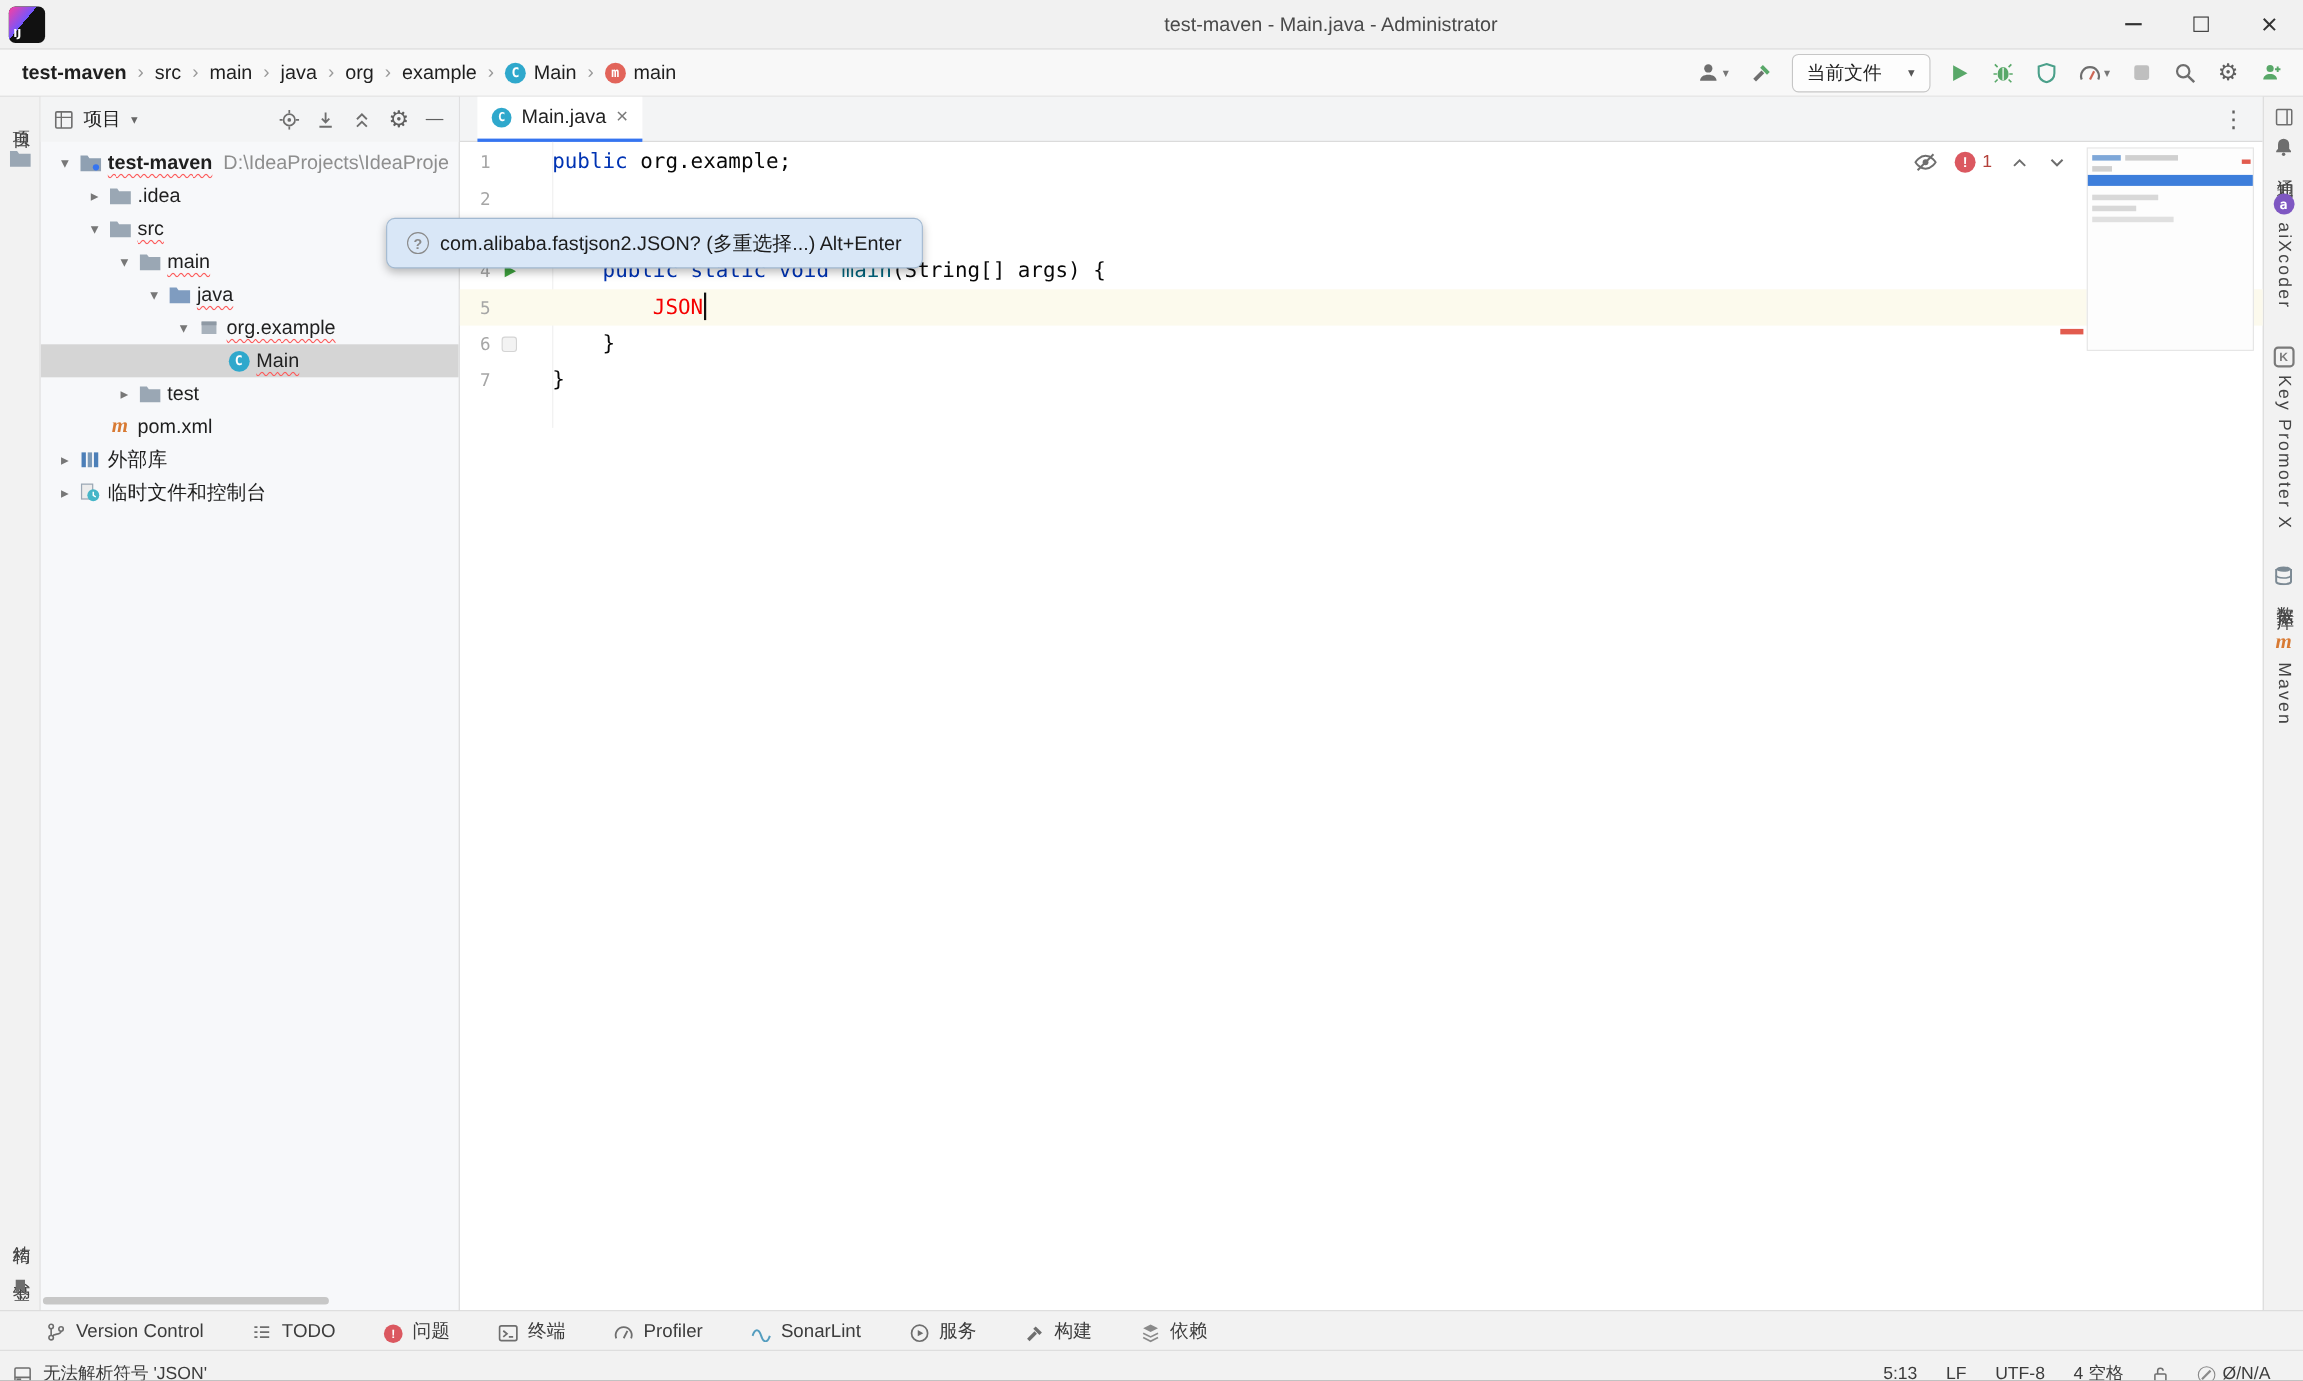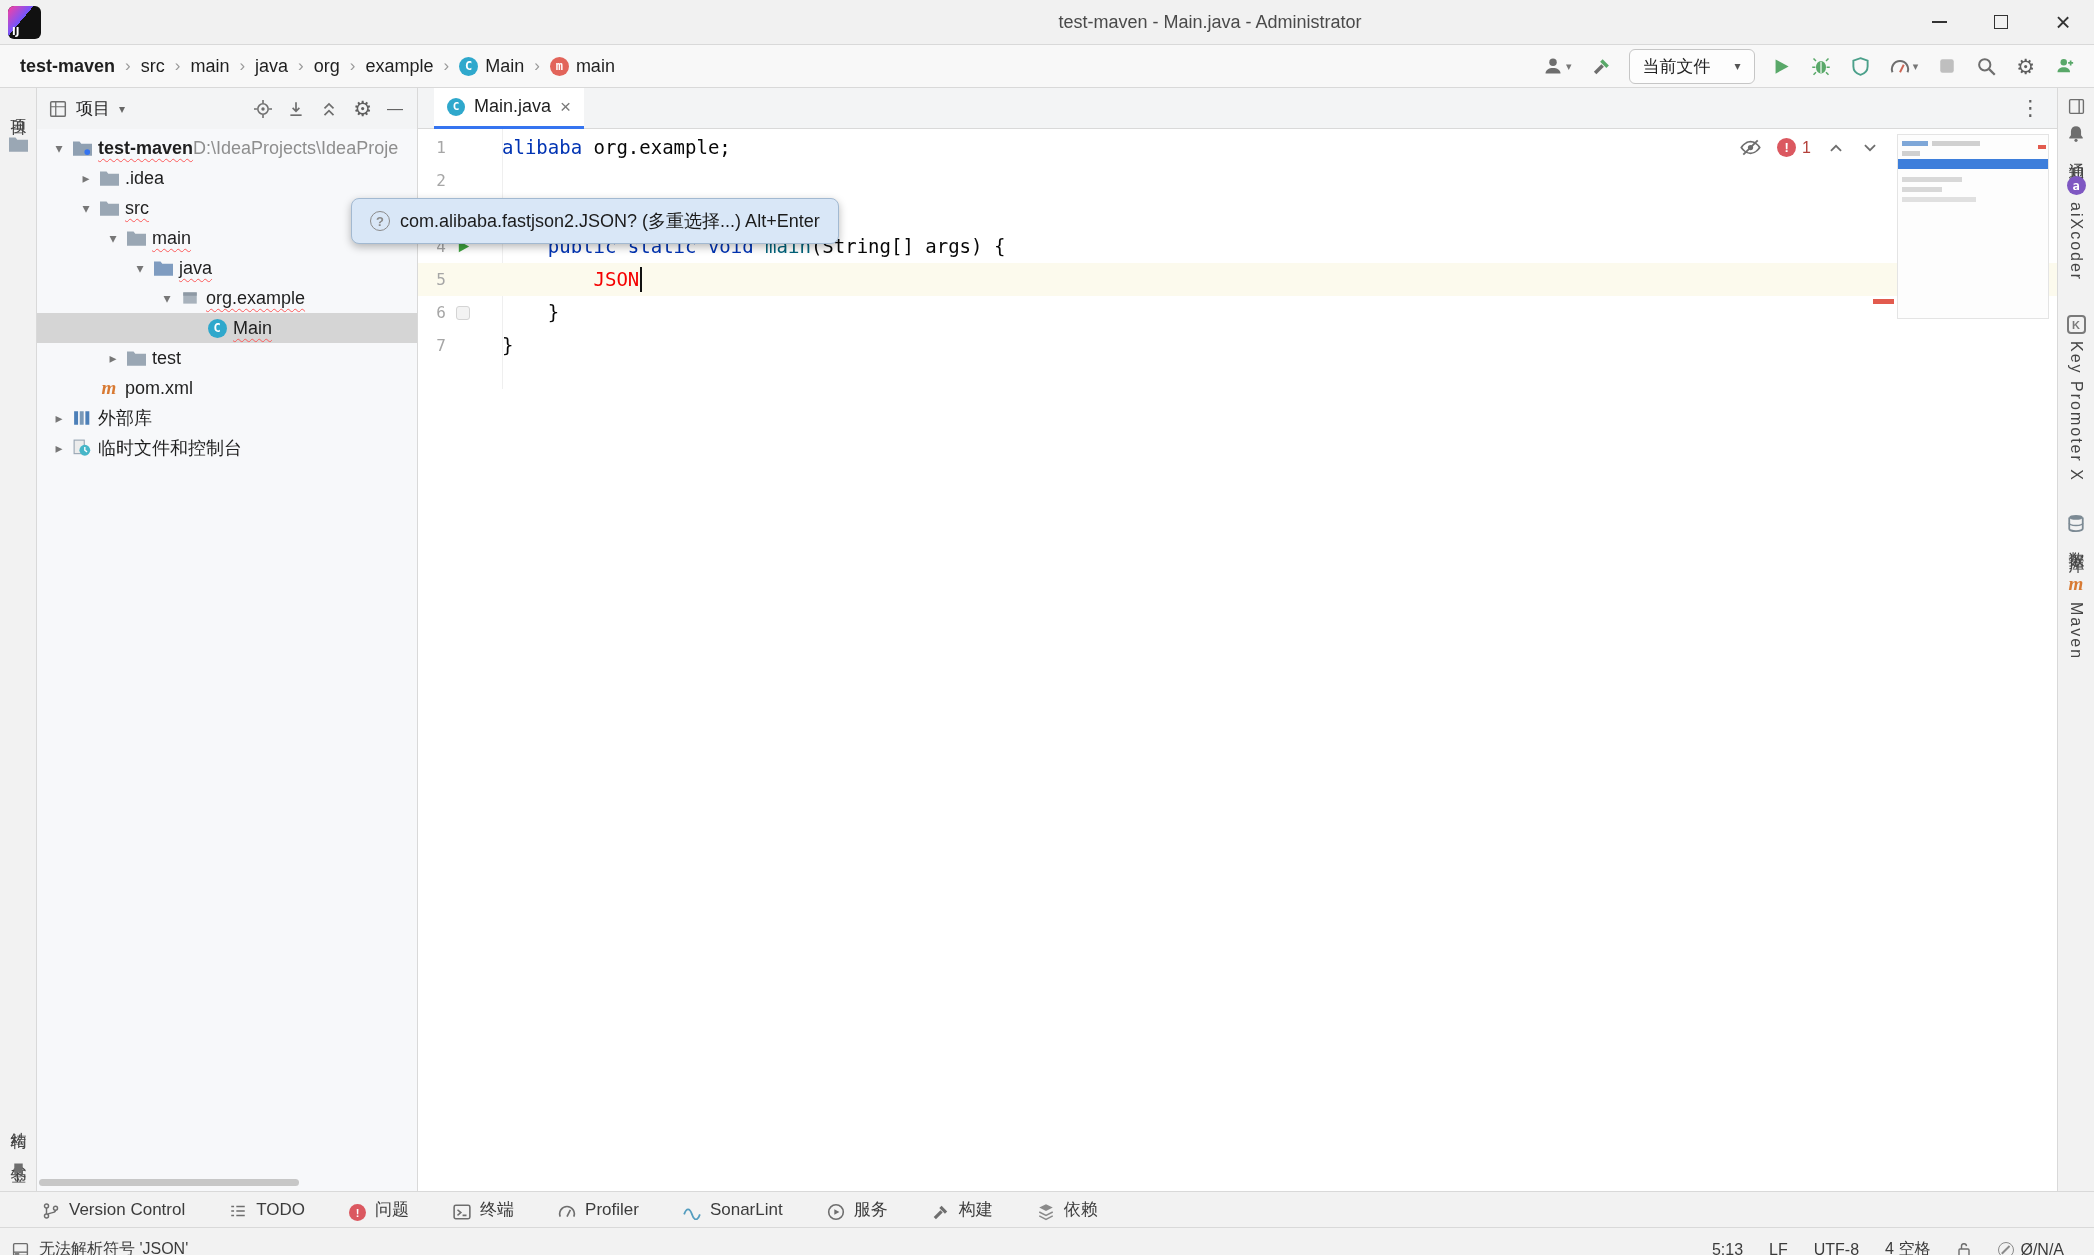--- a/index.html
+++ b/index.html
@@ -62,21 +62,21 @@
   .phead-tools .glyph-minus{font-size:16px;color:#5f5f5f}
   .tree{flex:1;padding-top:4px;font-size:18px;overflow:hidden}
   .row{height:30px;display:flex;align-items:center;white-space:nowrap;overflow:hidden}
   .row.sel{background:#d5d5d5}
   .chev{width:24px;text-align:center;color:#777;font-size:14px;flex:none}
   .ticon{width:22px;flex:none;display:flex;justify-content:center;align-items:center}
   .tlabel{margin-left:5px}
   .tlabel.bold{font-weight:bold}
   .err{text-decoration:underline;text-decoration-style:wavy;text-decoration-color:#fc5b5b;
        text-decoration-thickness:1px;text-underline-offset:4px}
-  .suffix{color:#8e8e8e;overflow:hidden}
+  .suffix{color:#8e8e8e;margin-left:10px;overflow:hidden}
   .l0{padding-left:10px}.l1{padding-left:37px}.l2{padding-left:64px}
   .l3{padding-left:91px}.l4{padding-left:118px}.l5{padding-left:145px}
   .hthumb{position:absolute;bottom:5px;left:2px;width:260px;height:7px;border-radius:4px;background:#c7c7c7}
   .cicon{border-radius:50%;width:19px;height:19px;color:#fff;display:inline-flex;flex:none;
          align-items:center;justify-content:center;font:bold 12px "DejaVu Sans Mono",monospace}
   .cicon.cls{background:#2fa8cc}
   .cicon.mth{background:#e2645a}
   .cicon.aix{background:#7e57c2}
   .mletter{color:#d87a33;font:italic bold 19px "Liberation Serif",serif}
   .kletter{width:19px;height:19px;border:2px solid #7a7a7a;border-radius:4px;color:#7a7a7a;
@@ -445,21 +445,21 @@
         <span class="tab-more">⋮</span>
       </div>
 
       <div class="codearea">
         <div class="cl">
           <div class="gut">
               <span class="lnum">1</span>
               <span class="gicon"></span>
               <span class="gfold"></span>
             </div>
-          <pre class="ct"><span class="kw">alibaba</span><span class="pl"> org.example;</span></pre>
+          <pre class="ct"><span class="kw">public</span><span class="pl"> org.example;</span></pre>
         </div>
         <div class="cl">
           <div class="gut">
               <span class="lnum">2</span>
               <span class="gicon"></span>
               <span class="gfold"></span>
             </div>
           <pre class="ct"></pre>
         </div>
         <div class="cl">

